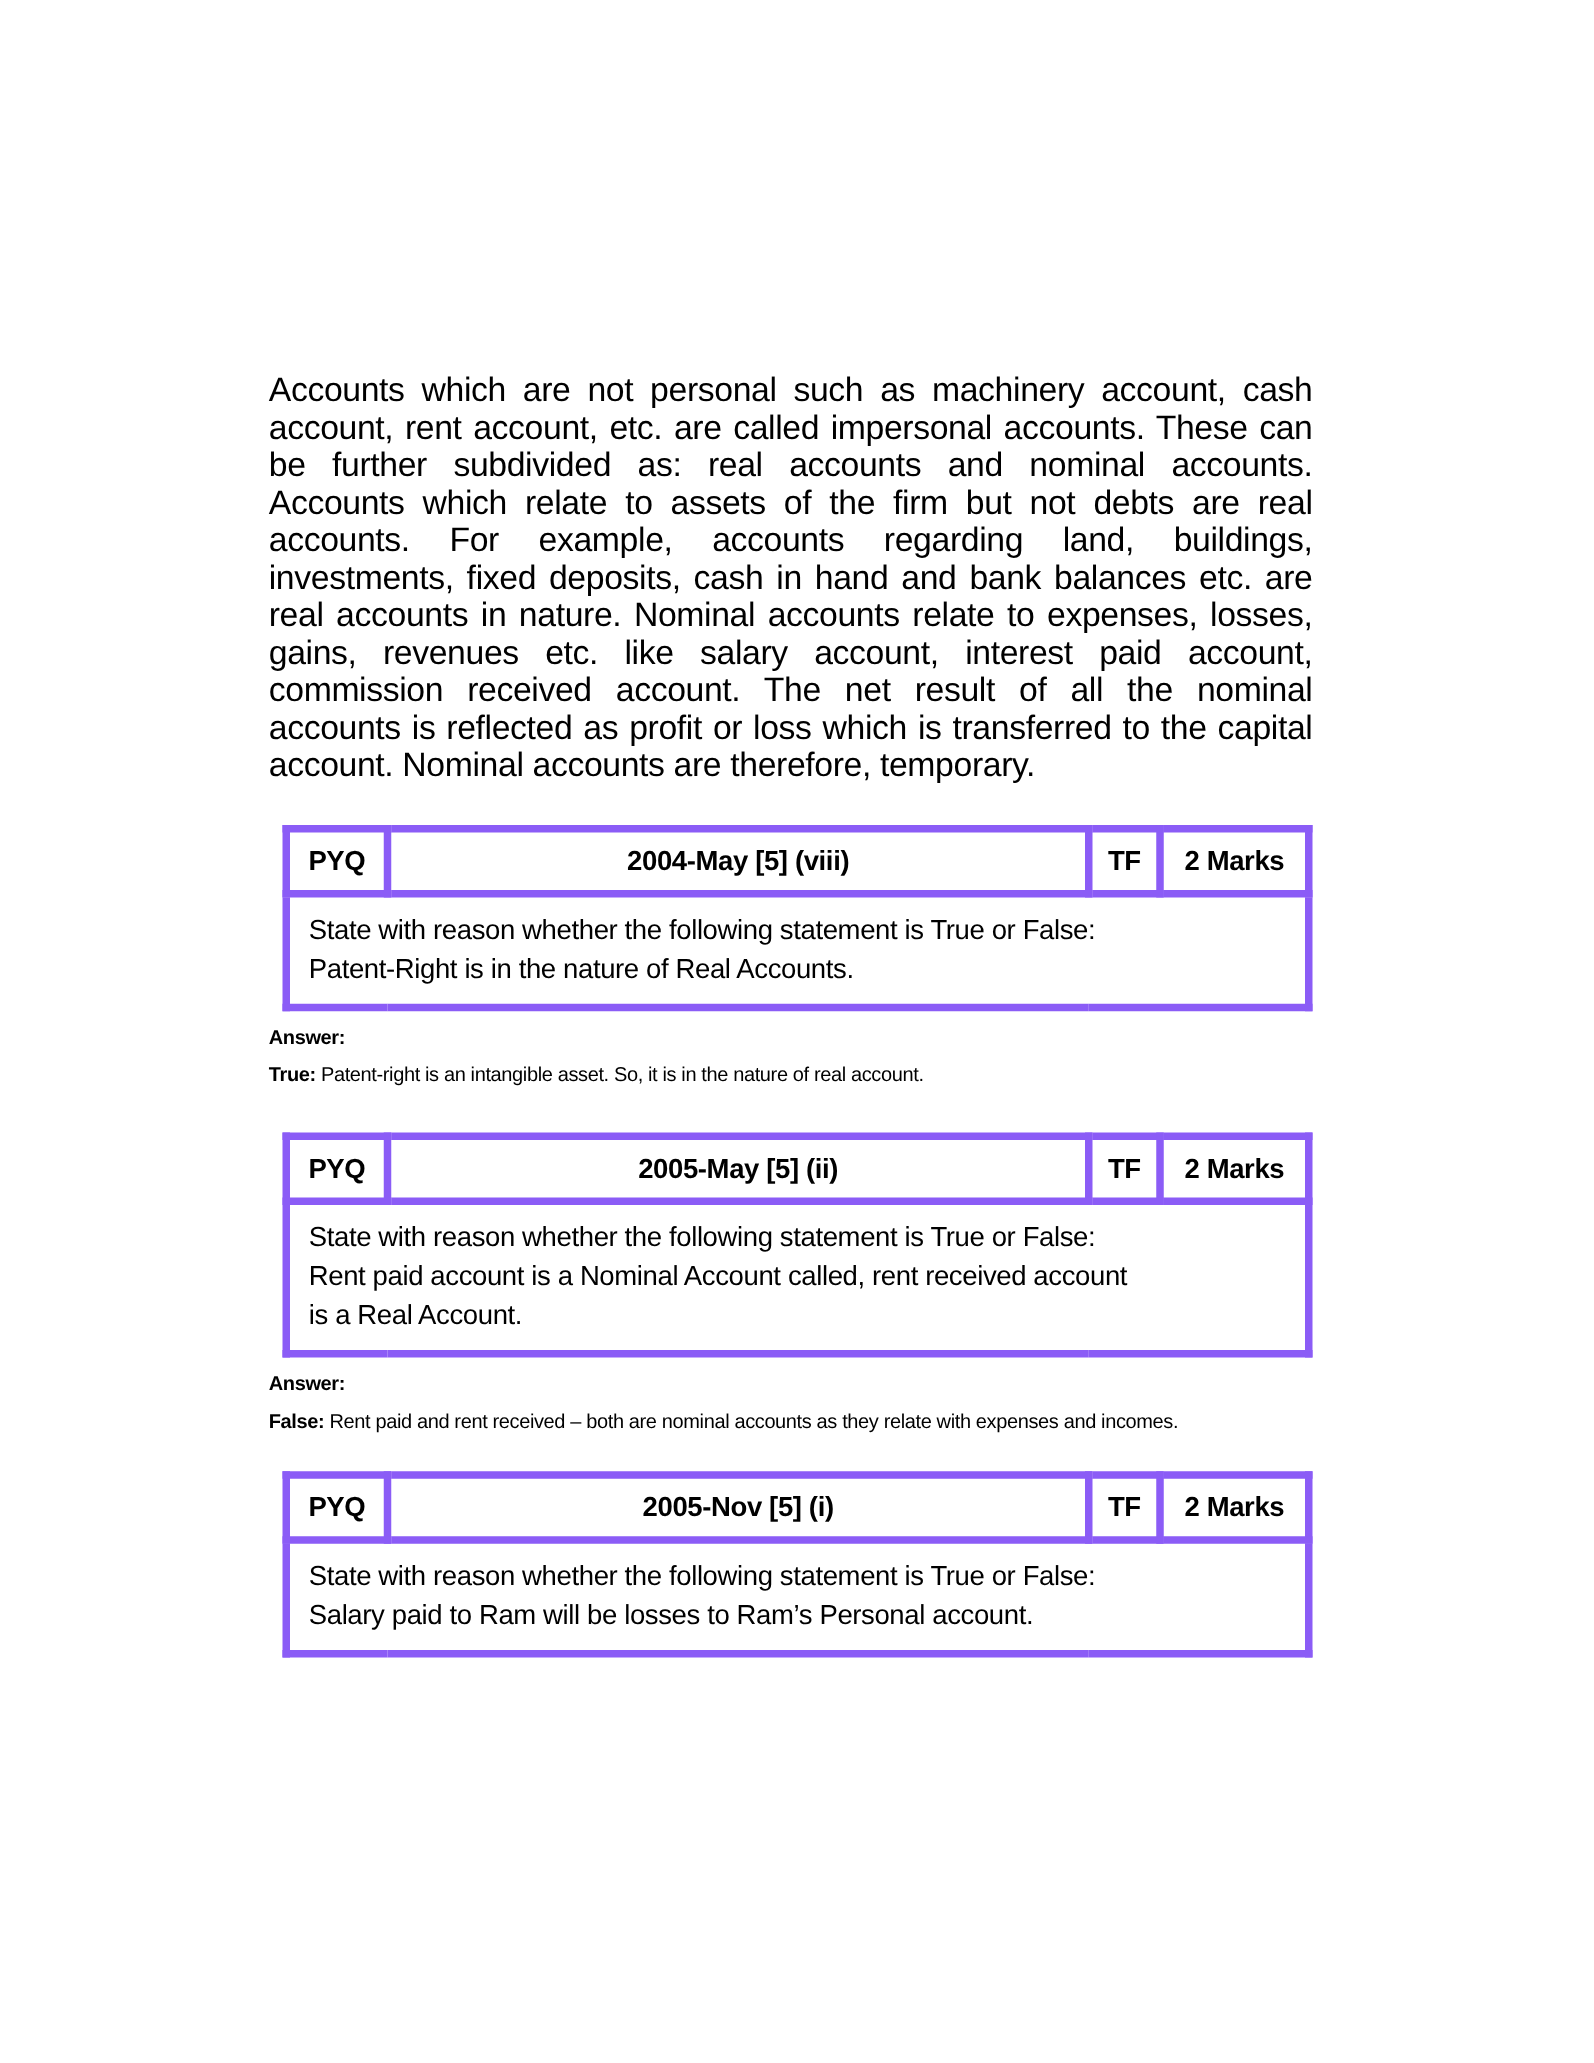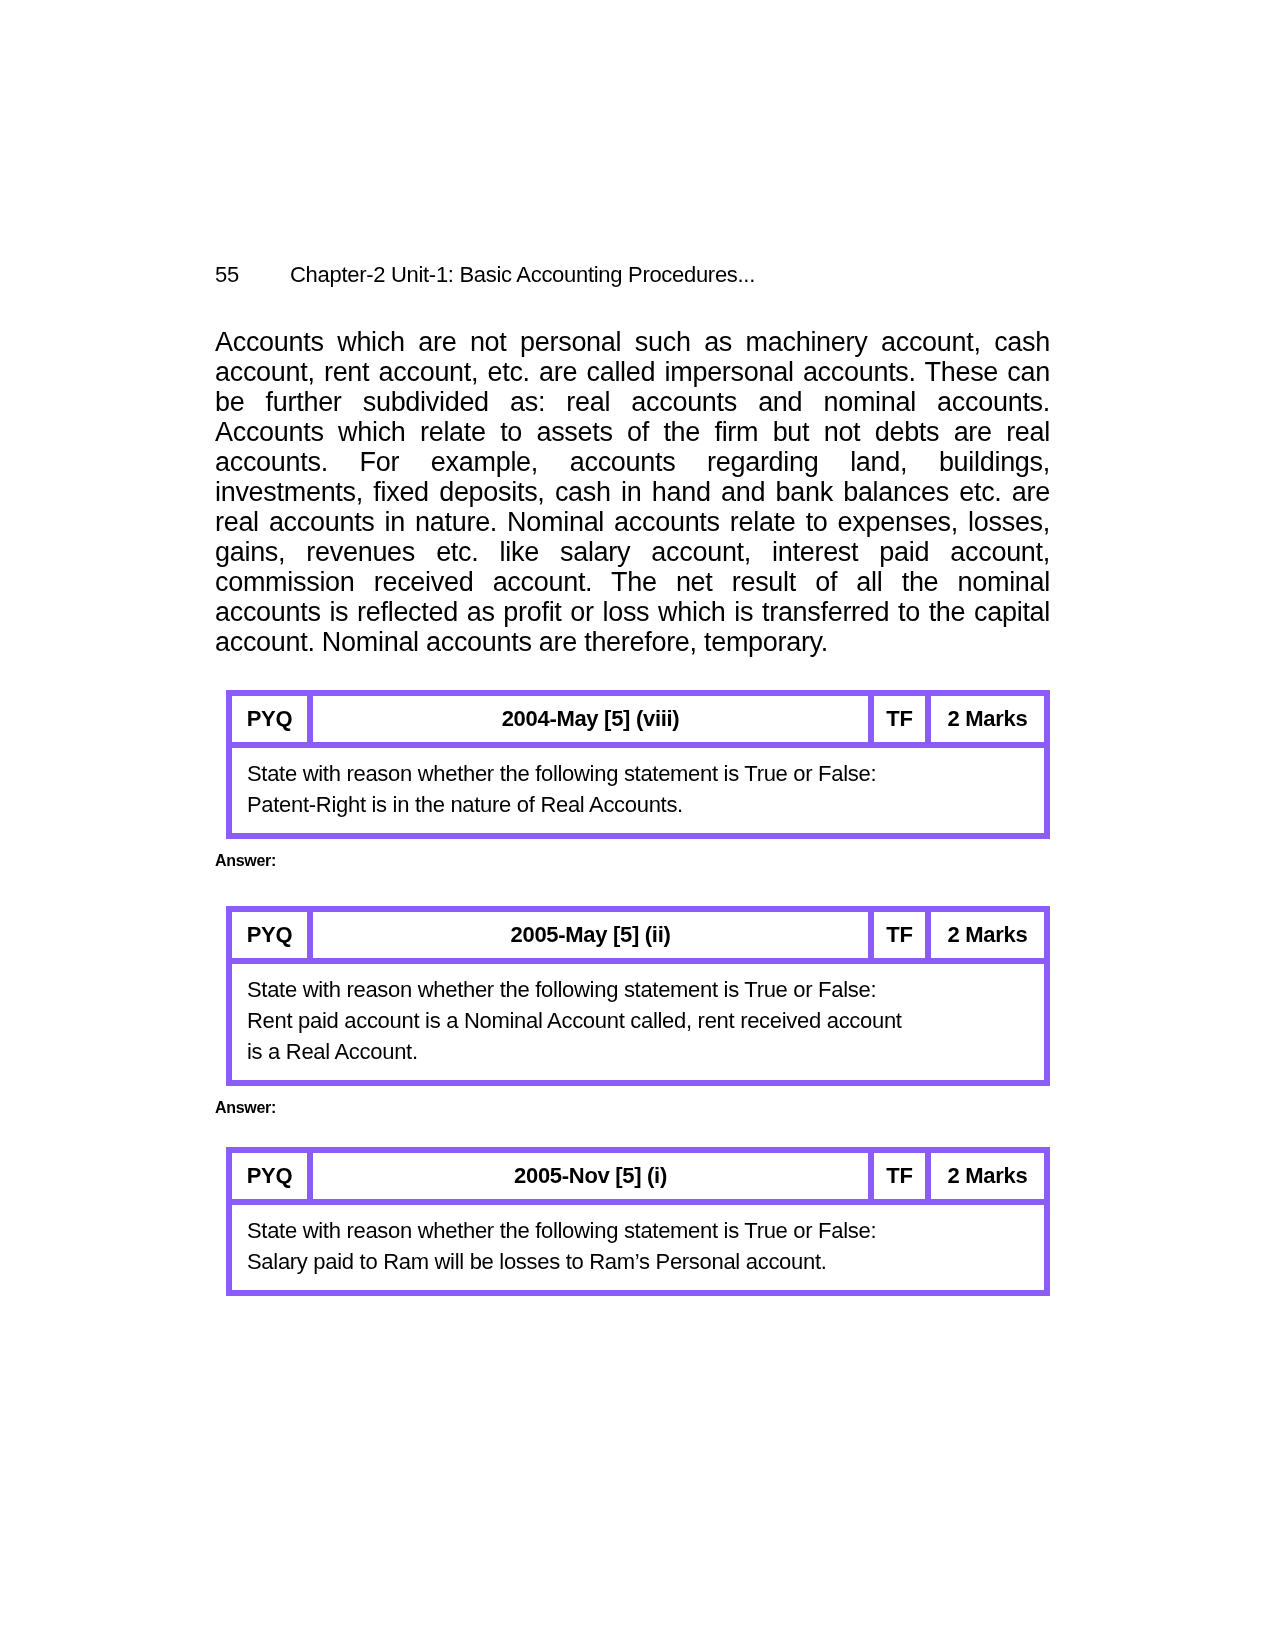--- a/index.html
+++ b/index.html
@@ -65,24 +65,20 @@
   }
   .answer-label { margin: 0; font-weight: bold; }
   .answer-text { margin: 0; text-align: justify; }
   .answer-text b { font-weight: bold; }
 </style>
 </head>
 <body>
 
 <div class="content">
 
-  <div class="page-header">
-    <span class="page-num">55</span>
-    <span class="chapter-title">Chapter-2 Unit-1: Basic Accounting Procedures...</span>
-  </div>
 
   <p class="intro">Accounts which are not personal such as machinery account, cash account, rent account, etc. are called impersonal accounts. These can be further subdivided as: real accounts and nominal accounts. Accounts which relate to assets of the firm but not debts are real accounts. For example, accounts regarding land, buildings, investments, fixed deposits, cash in hand and bank balances etc. are real accounts in nature. Nominal accounts relate to expenses, losses, gains, revenues etc. like salary account, interest paid account, commission received account. The net result of all the nominal accounts is reflected as profit or loss which is transferred to the capital account. Nominal accounts are therefore, temporary.</p>
 
   <table class="pyq-table t1">
     <colgroup>
         <col style="width:81px">
         <col>
         <col style="width:57px">
         <col style="width:119px">
       </colgroup>
@@ -97,20 +93,21 @@
       <td colspan="4" class="q-body">
         <div class="q-line">State with reason whether the following statement is True or False:</div>
         <div class="q-line">Patent-Right is in the nature of Real Accounts.</div>
       </td>
     </tr>
   </tbody>
     </table>
 
   <div class="answer">
     <p class="answer-label">Answer:</p>
+    <p class="answer-text"><b>True:</b> <span>Patent-right is an intangible asset. So, it is in the nature of real account.</span></p>
   </div>
 
   <table class="pyq-table t2">
     <colgroup>
         <col style="width:81px">
         <col>
         <col style="width:57px">
         <col style="width:119px">
       </colgroup>
     <tbody>
@@ -125,20 +122,21 @@
         <div class="q-line">State with reason whether the following statement is True or False:</div>
         <div class="q-line">Rent paid account is a Nominal Account called, rent received account</div>
         <div class="q-line">is a Real Account.</div>
       </td>
     </tr>
   </tbody>
     </table>
 
   <div class="answer">
     <p class="answer-label">Answer:</p>
+    <p class="answer-text"><b>False:</b> <span>Rent paid and rent received – both are nominal accounts as they relate with expenses and incomes.</span></p>
   </div>
 
   <table class="pyq-table t3">
     <colgroup>
         <col style="width:81px">
         <col>
         <col style="width:57px">
         <col style="width:119px">
       </colgroup>
     <tbody>

